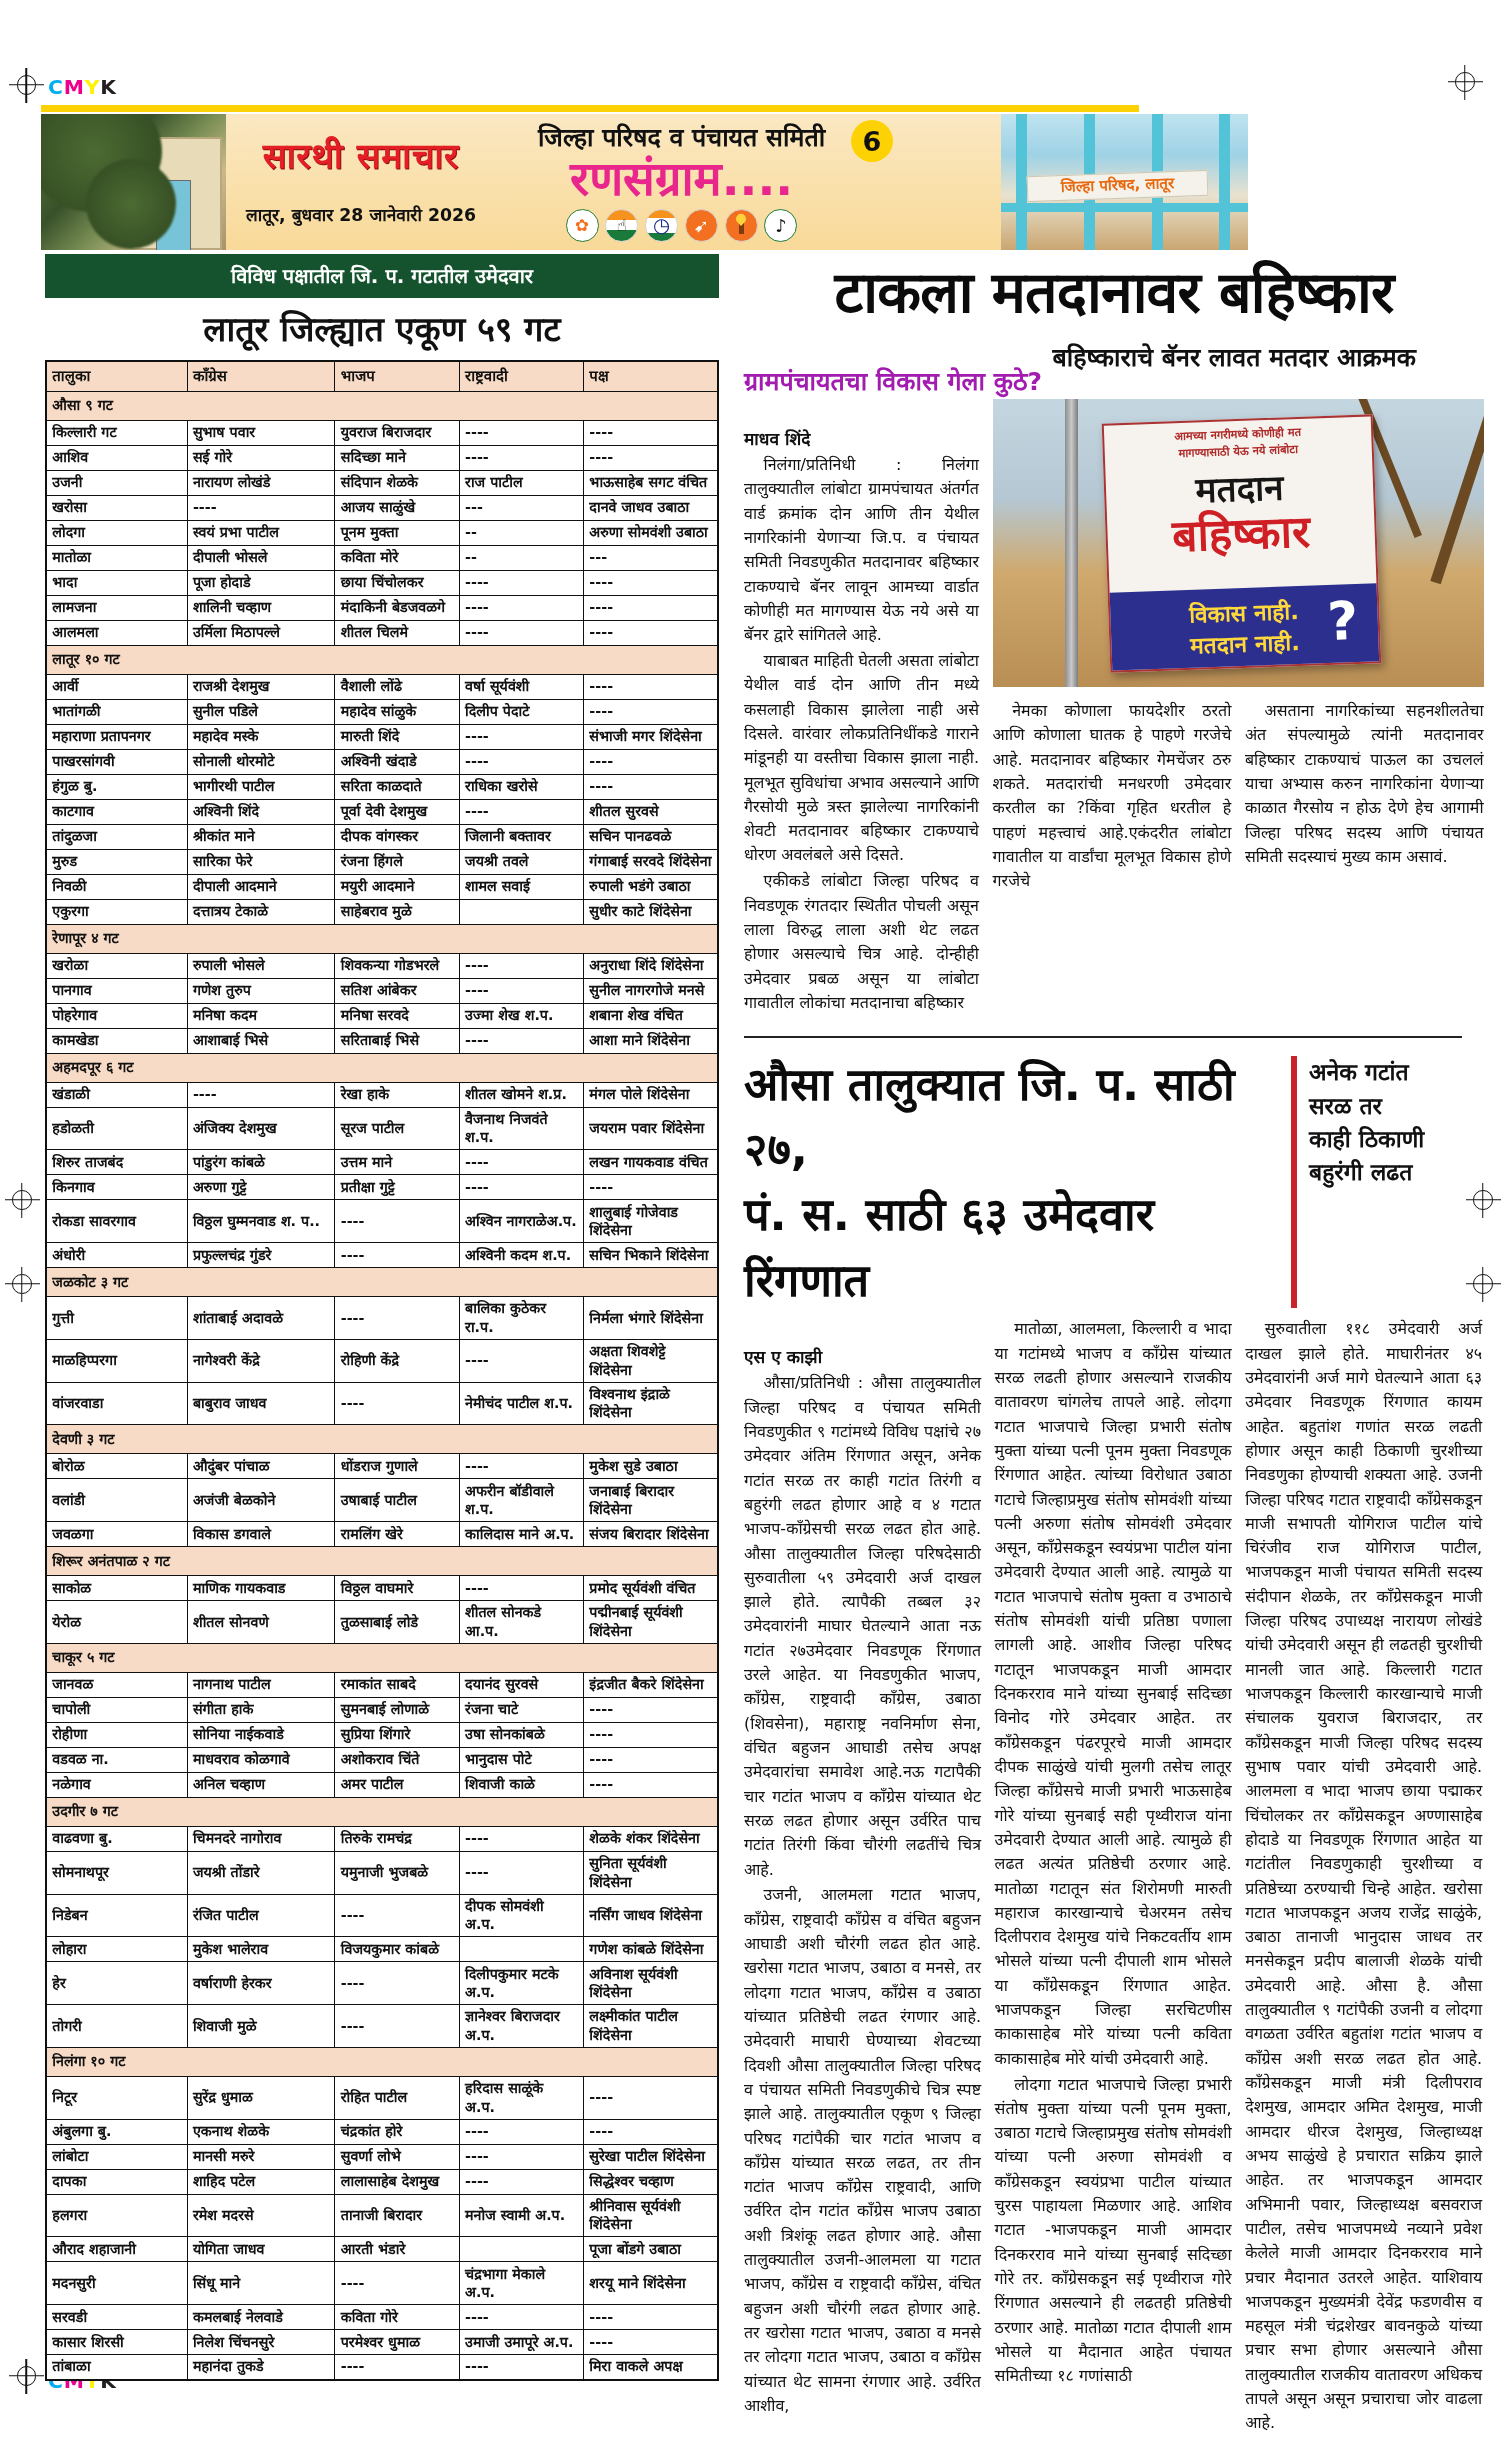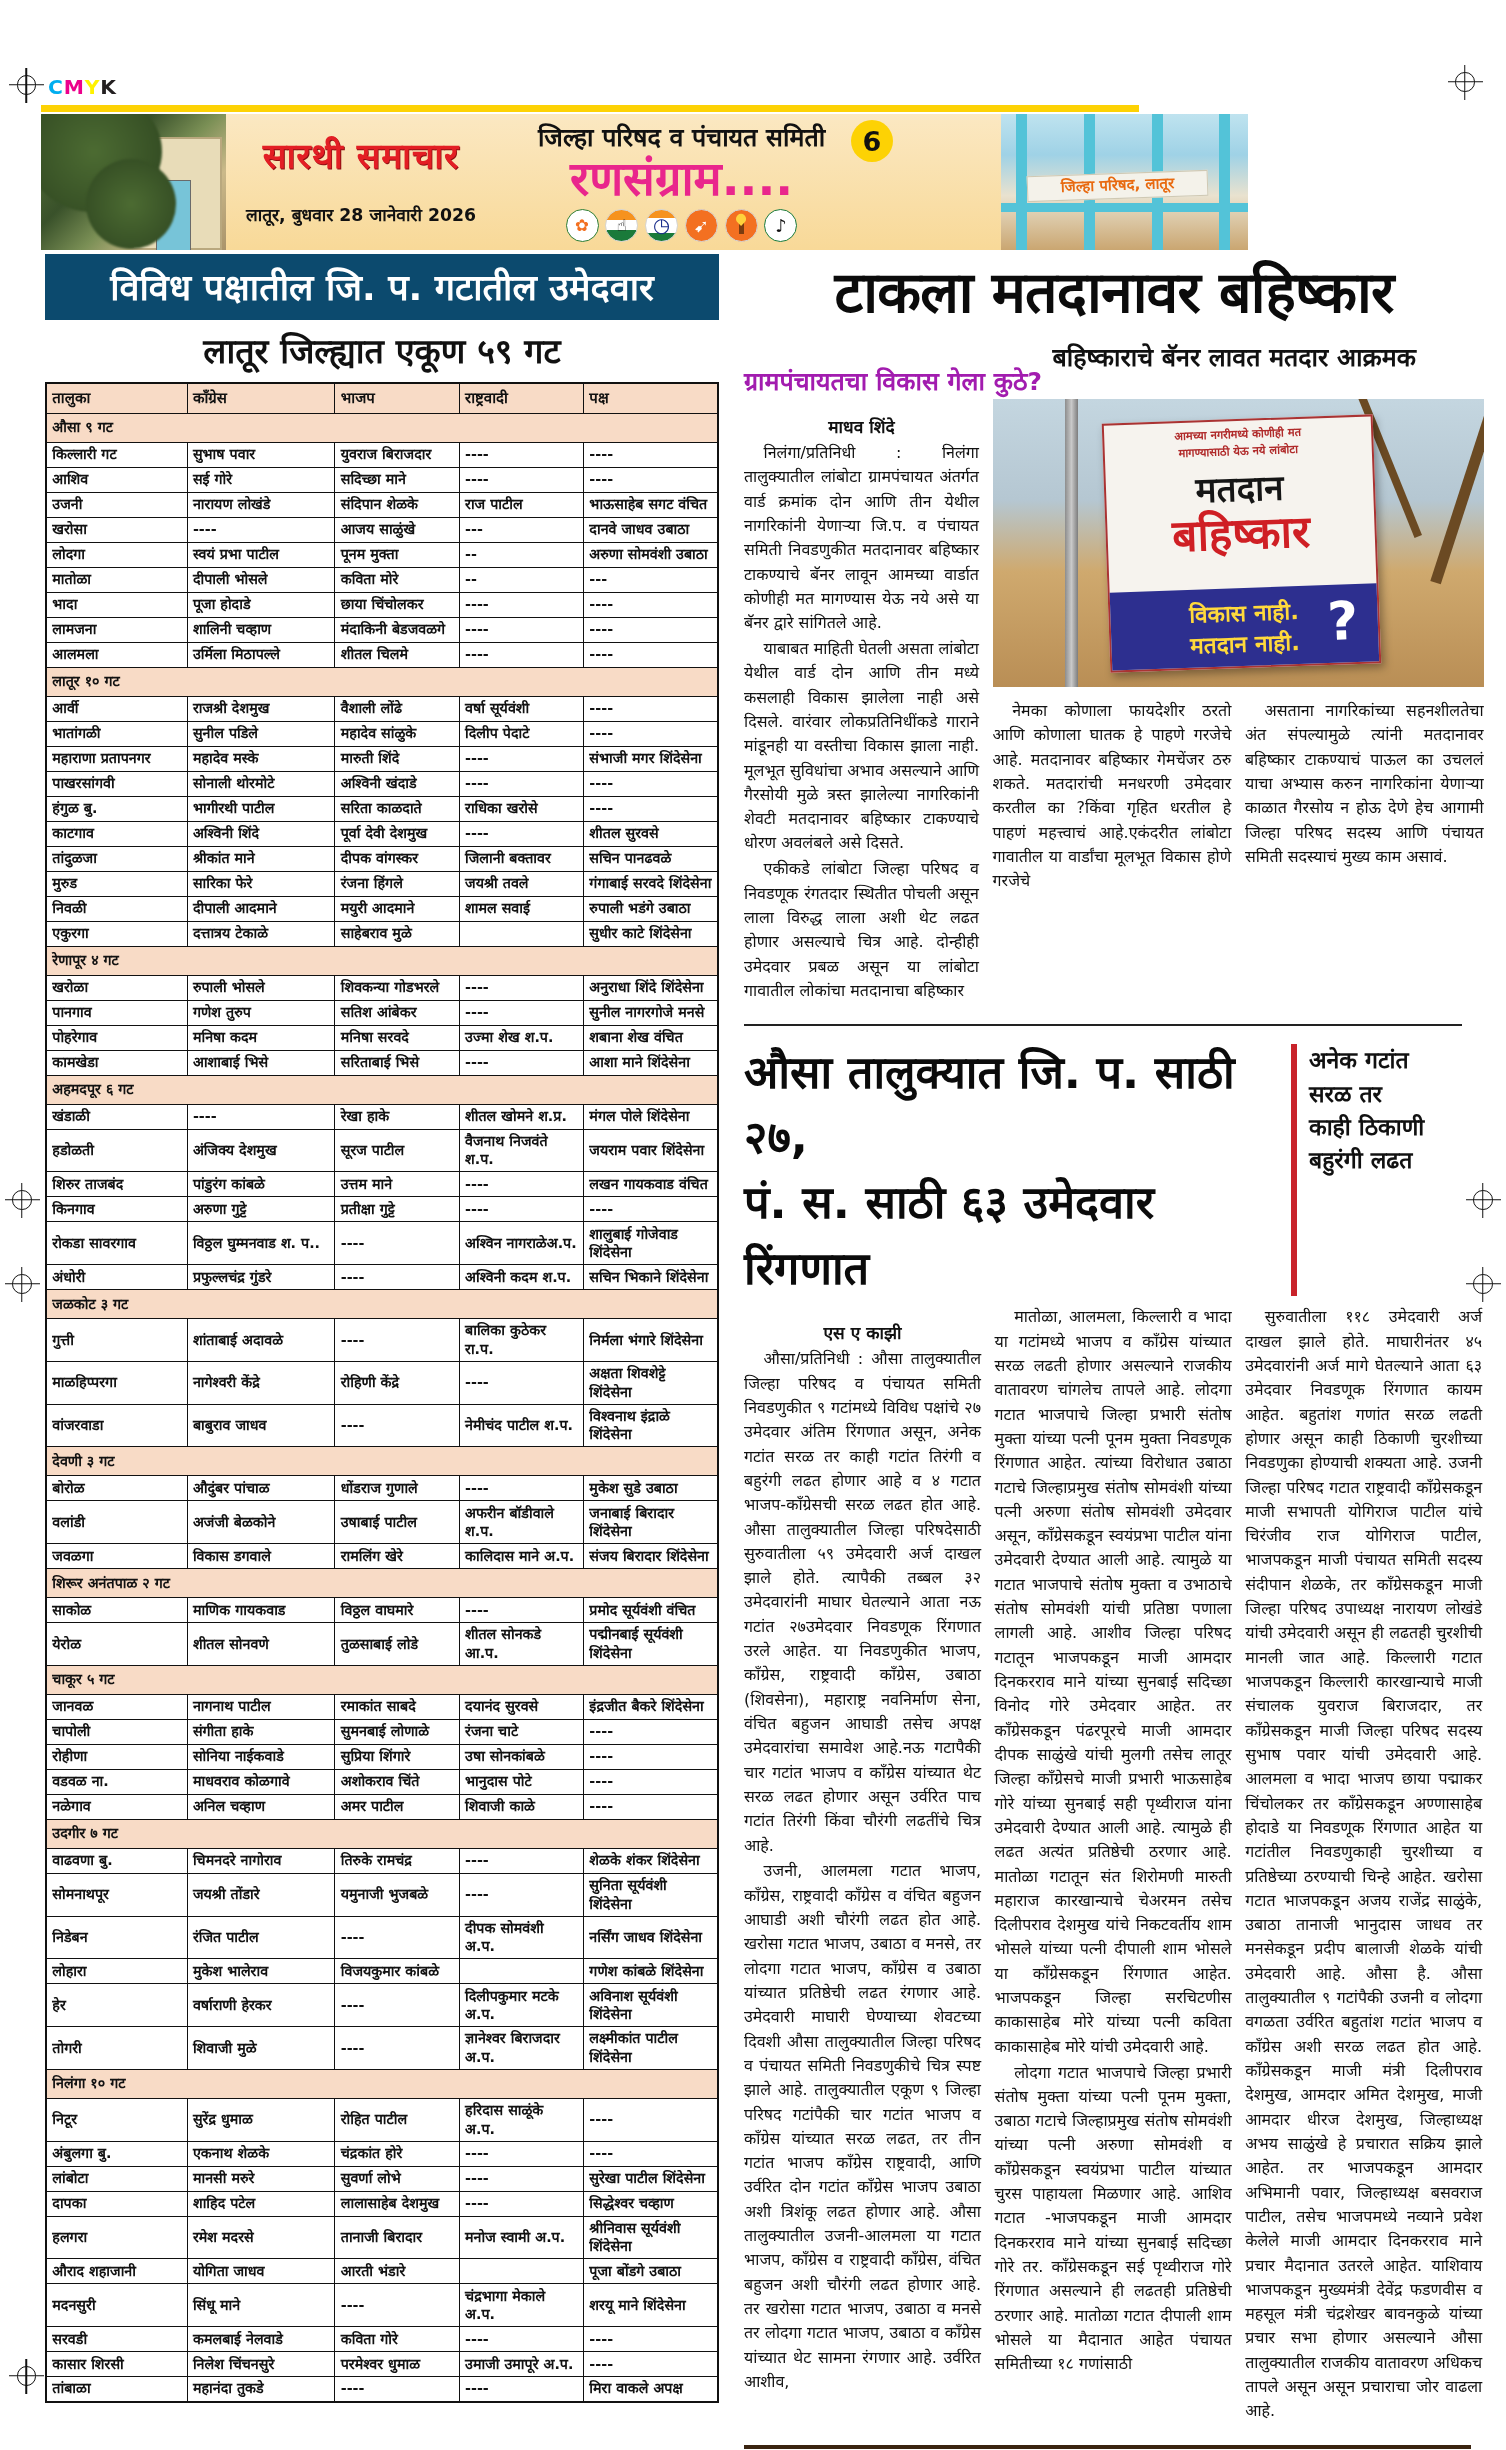--- a/index.html
+++ b/index.html
@@ -42,35 +42,35 @@
   .badge.ss  { background:#f37021; color:#fff; font-size:18px; }
   .badge.ubt { background:#f37021; }
   .badge.ubt .torch { width:5.3px; height:11.3px; background:#7a3c10; position:relative; margin-top:6px; }
   .badge.ubt .torch::before { content:""; position:absolute; top:-8.3px; left:-2.3px; width:9.8px; height:9.8px; background:#ffd23c; border-radius:50% 50% 50% 0; transform:rotate(-45deg); }
   .badge.sp { background:#fff; border-color:#1a7a3a; color:#111; font-size:18px; }
   .page-circle { position:absolute; left:810px; top:6px; width:42px; height:42px; background:#fdd204; border-radius:50%;
     font-size:27px; font-weight:800; color:#111; display:flex; align-items:center; justify-content:center; }
 
   
   .table-block { position:absolute; left:45px; top:254px; width:674px; }
-  .table-banner { background:#0c4a6e; color:#fff; text-align:center; font-size:36px; font-weight:800; padding:7.5px 3px 9px; }
+  .table-banner { background:#14532d; color:#fff; text-align:center; font-size:20px; font-weight:800; padding:7.5px 3px 9px; }
   .table-subtitle { text-align:center; font-size:34px; font-weight:800; padding:7.5px 0 9px; color:#111; }
   table.grid { width:100%; border-collapse:collapse; border:2.3px solid #111; table-layout:fixed; }
   table.grid th, table.grid td { border:1.5px solid #111; padding:2.3px 5.3px; font-size:14.3px; font-weight:700; text-align:left; vertical-align:middle; line-height:1.3; word-wrap:break-word; }
   table.grid th { background:#f8dbc6; font-size:15px; height:30px; }
   table.grid td { background:#fff; height:25px; }
   table.grid tr.section td { background:#f8dbc6; height:29px; }
   table.grid col.c1{width:21%} table.grid col.c2{width:22%} table.grid col.c3{width:18.5%} table.grid col.c4{width:18.5%} table.grid col.c5{width:20%}
 
   
   .right-col { position:absolute; left:744px; top:256px; width:740px; }
   .a1-headline { text-align:center; font-weight:800; font-size:57px; line-height:1.28; color:#0b0b0b; letter-spacing:-0.8px; }
   .a1-subhead { margin-top:10.5px; font-size:25px; font-weight:800; display:flex; gap:10.5px; justify-content:flex-start; }
   .a1-subhead .red { color:#a21caf;margin-top:24px; }
-  .byline { text-align:center; font-size:17.3px; font-weight:800; margin:16px 0 3px; }
+  .byline { text-align:left; font-size:17.3px; font-weight:800; margin:28px 0 3px; }
   .a1-body { display:flex; gap:13.6px; margin-top:1.5px; }
   .a1-body .colnarrow { width:235px; }
   .bodytext p { font-size:16px; line-height:1.52; text-align:justify; margin-bottom:1.5px; text-indent:19.6px; }
   .bodytext p:first-child { text-indent:19.6px; }
   .a1-right { width:491px; }
   .news-photo { width:100%; height:288px; position:relative; overflow:hidden; background:linear-gradient(180deg,#c4d6e0 0%,#b5c7d2 35%,#cfa96e 60%,#b98e55 100%); }
   .news-photo .pole { position:absolute; left:72px; top:0; width:13.6px; height:100%; background:linear-gradient(90deg,#8d8d8d,#c9c9c9,#7d7d7d); }
   .news-photo .strut { position:absolute; background:#6b4a23; }
   .banner-art { position:absolute; left:113px; top:19.6px; width:271px; height:249px; background:#f6f3ee; border:2.3px solid #a33; transform:rotate(-2deg);
     box-shadow:3px 4.5px 9px rgba(0,0,0,.35); text-align:center; padding-top:6px; }

